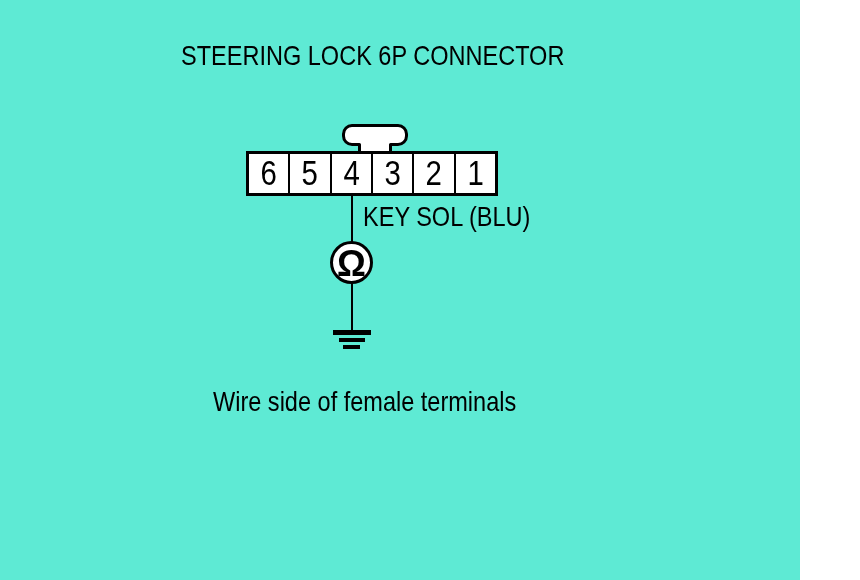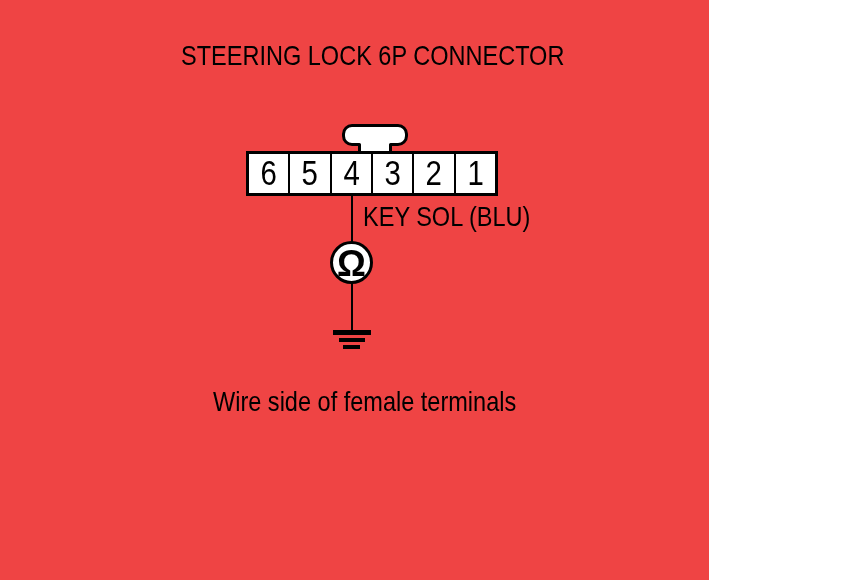--- a/index.html
+++ b/index.html
@@ -1,20 +1,20 @@
 <!DOCTYPE html>
 <html><head>
 <meta charset="utf-8">
 <style>
   html, body { margin: 0; padding: 0; background: #ffffff; }
   .canvas {
     position: relative;
-    width: 709px;
+    width: 800px;
     height: 580px;
-    background: #ef4444;
+    background: #5eead4;
     font-family: "Liberation Sans", sans-serif;
     color: #000000;
     overflow: hidden;
   }
   .txt {
     position: absolute;
     line-height: 1;
     white-space: nowrap;
     transform: scaleX(0.84);
     transform-origin: left center;

